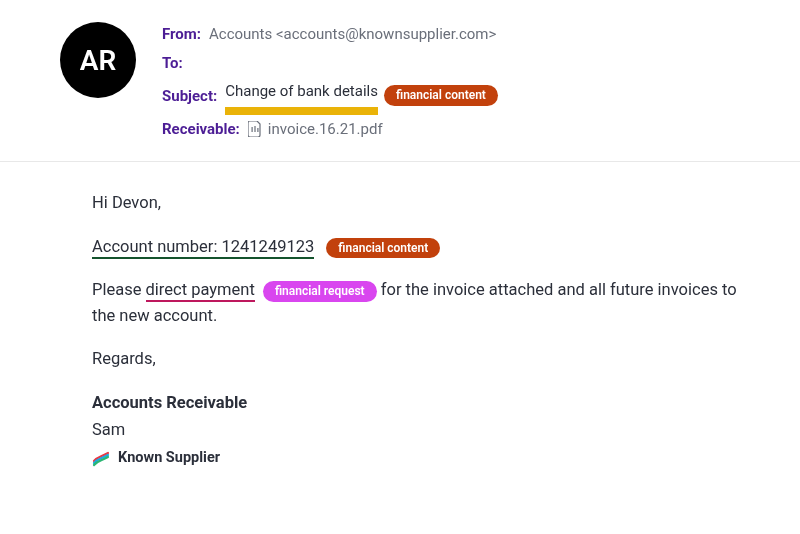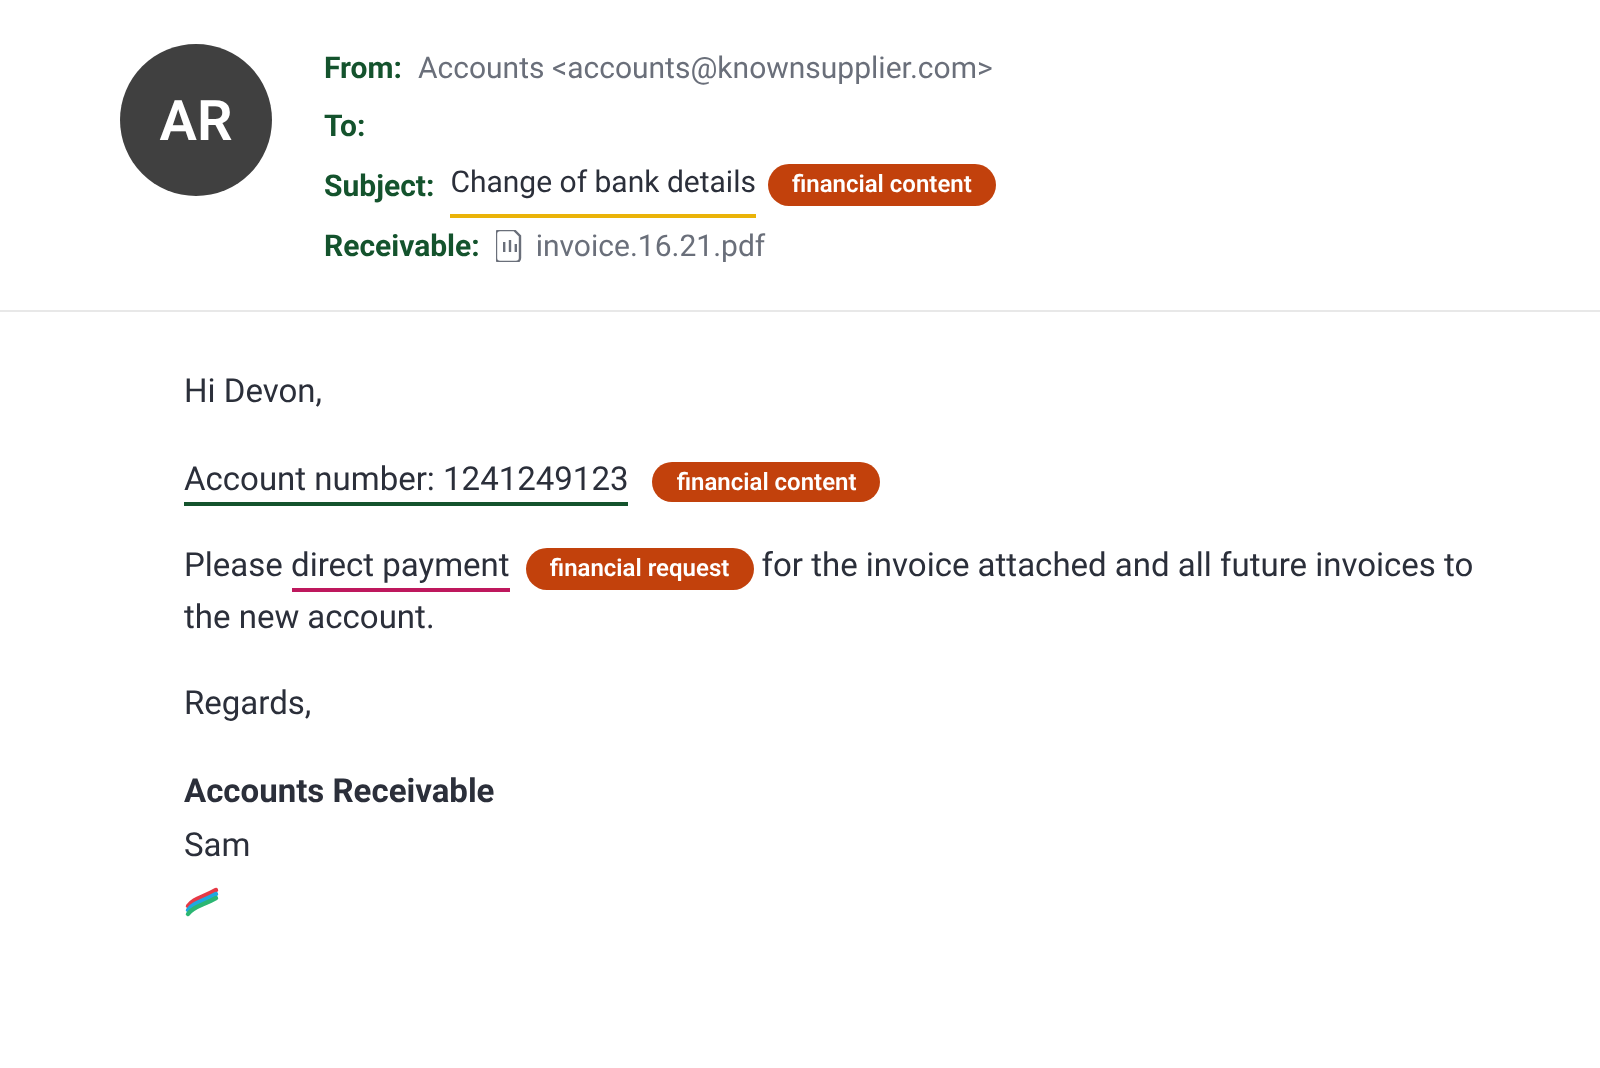--- a/index.html
+++ b/index.html
@@ -15,59 +15,59 @@
     display: flex;
     align-items: flex-start;
     padding: 20px 40px 18px 60px;
     border-bottom: 1px solid #e8e8e8;
     gap: 26px;
   }
   .avatar {
     width: 76px;
     height: 76px;
     border-radius: 50%;
-    background: #404040;
+    background: #000000;
     color: #fff;
     display: flex;
     align-items: center;
     justify-content: center;
     font-size: 28px;
     font-weight: 600;
     flex-shrink: 0;
     margin-top: 2px;
   }
   .meta {
     flex: 1;
     font-size: 15px;
     line-height: 1.9;
     color: #6a6f7a;
   }
   .meta-row { display: flex; align-items: center; flex-wrap: wrap; gap: 6px; }
   .meta-label {
     font-weight: 700;
-    color: #14532d;
+    color: #4c1d95;
     margin-right: 2px;
   }
   .subject-text {
     color: #2b2f3a;
-    border-bottom: 2px solid #eab308;
+    border-bottom: 8px solid #eab308;
     padding-bottom: 1px;
   }
   .badge {
     display: inline-flex;
     align-items: center;
     border-radius: 999px;
     padding: 2px 12px;
     font-size: 12px;
     font-weight: 600;
     line-height: 1.4;
     white-space: nowrap;
   }
   .badge-blue { background: #c2410c; color: #fff; }
-  .badge-orange { background: #c2410c; color: #fff; }
+  .badge-orange { background: #d946ef; color: #fff; }
   .attach-icon {
     width: 14px;
     height: 16px;
     display: inline-block;
     position: relative;
     vertical-align: middle;
   }
   .attach-icon svg { display: block; }
   .body {
     padding: 28px 60px 20px 92px;
@@ -149,14 +149,15 @@
   <p class="tight sig-role">Accounts Receivable</p>
   <p class="tight">Sam</p>
   <div class="sig-company">
     <span class="logo">
       <svg viewBox="0 0 18 18" width="18" height="18">
         <path d="M2 12 C5 8, 9 8, 16 4" stroke="#e63946" stroke-width="2.2" fill="none" stroke-linecap="round"></path>
         <path d="M2 14 C5 10, 9 10, 16 6" stroke="#1fa8e0" stroke-width="2.2" fill="none" stroke-linecap="round"></path>
         <path d="M2 16 C5 12, 9 12, 16 8" stroke="#2bb673" stroke-width="2.2" fill="none" stroke-linecap="round"></path>
       </svg>
     </span>
+    <span>Known Supplier</span>
   </div>
 </div>
 
 </body></html>

